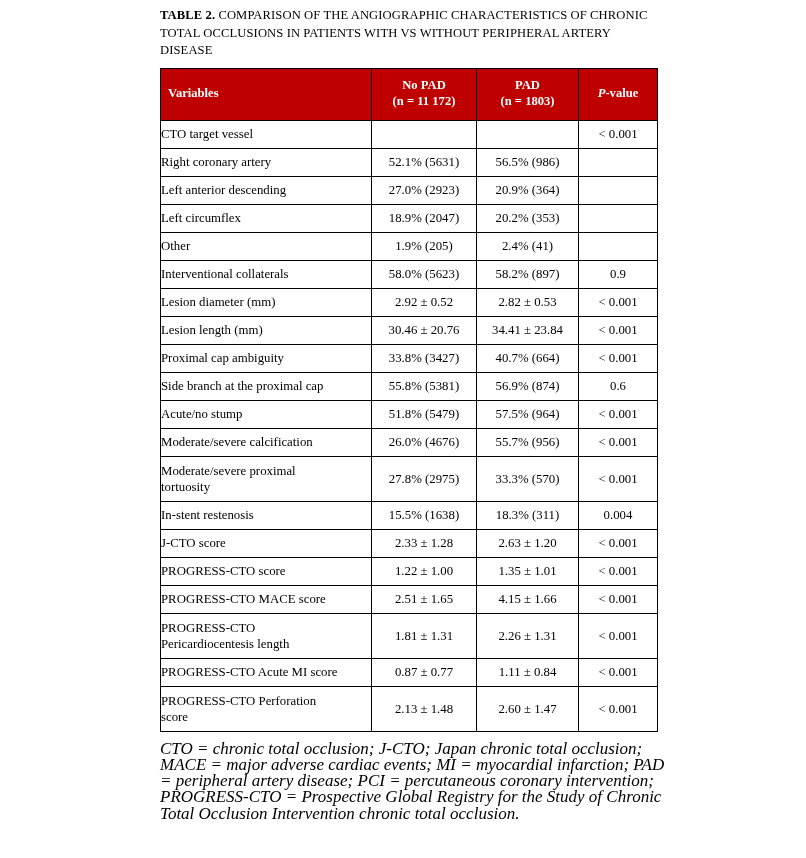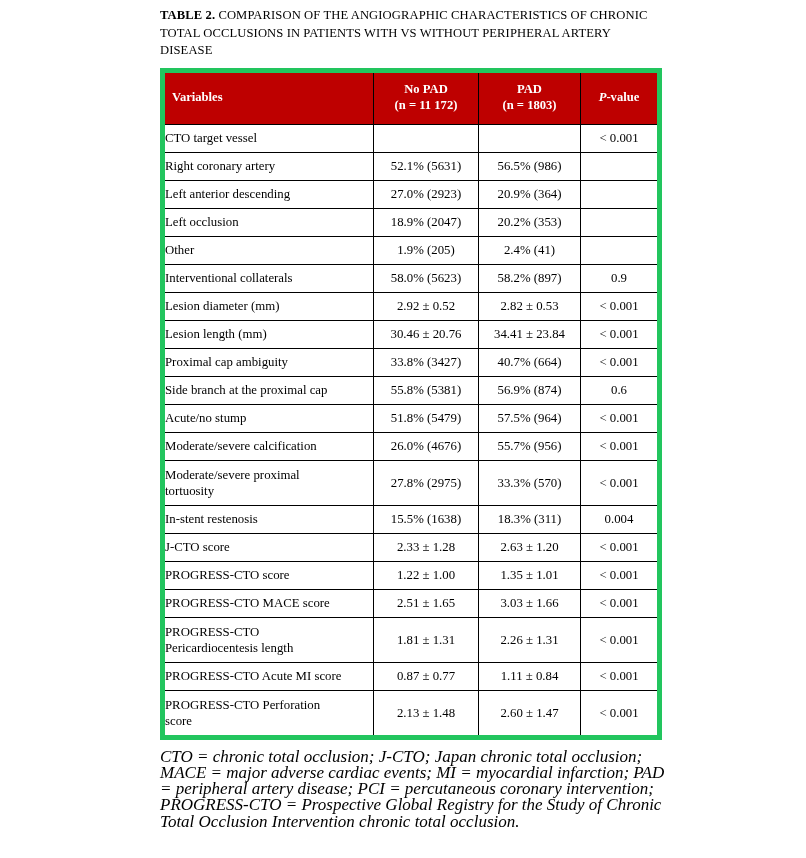--- a/index.html
+++ b/index.html
@@ -35,21 +35,21 @@
   .table-caption .cap-label {
     font-weight: bold;
   }
 
   
   table.data-table {
     border-collapse: collapse;
     table-layout: fixed;
     width: 497px;
     margin-top: 8px;
-    border: 5px solid #22c55e;
+    border: 1px solid #22c55e;
   }
   table.data-table col.c0 { width: 211px; }
   table.data-table col.c1 { width: 105px; }
   table.data-table col.c2 { width: 102px; }
   table.data-table col.c3 { width: 79px; }
 
   thead th {
     background: #BE0000;
     color: #ffffff;
     border: 1px solid #000000;
@@ -147,21 +147,21 @@
           <td class="cell-num">56.5% (986)</td>
           <td class="cell-num"></td>
         </tr>
         <tr>
           <td class="cell-label">Left anterior descending</td>
           <td class="cell-num">27.0% (2923)</td>
           <td class="cell-num">20.9% (364)</td>
           <td class="cell-num"></td>
         </tr>
         <tr>
-          <td class="cell-label">Left occlusion</td>
+          <td class="cell-label">Left circumflex</td>
           <td class="cell-num">18.9% (2047)</td>
           <td class="cell-num">20.2% (353)</td>
           <td class="cell-num"></td>
         </tr>
         <tr>
           <td class="cell-label">Other</td>
           <td class="cell-num">1.9% (205)</td>
           <td class="cell-num">2.4% (41)</td>
           <td class="cell-num"></td>
         </tr>
@@ -228,21 +228,21 @@
         </tr>
         <tr>
           <td class="cell-label">PROGRESS-CTO score</td>
           <td class="cell-num">1.22 ± 1.00</td>
           <td class="cell-num">1.35 ± 1.01</td>
           <td class="cell-num">&lt; 0.001</td>
         </tr>
         <tr>
           <td class="cell-label">PROGRESS-CTO MACE score</td>
           <td class="cell-num">2.51 ± 1.65</td>
-          <td class="cell-num">3.03 ± 1.66</td>
+          <td class="cell-num">4.15 ± 1.66</td>
           <td class="cell-num">&lt; 0.001</td>
         </tr>
         <tr class="tall">
           <td class="cell-label">PROGRESS-CTO
 Pericardiocentesis length</td>
           <td class="cell-num">1.81 ± 1.31</td>
           <td class="cell-num">2.26 ± 1.31</td>
           <td class="cell-num">&lt; 0.001</td>
         </tr>
         <tr>

